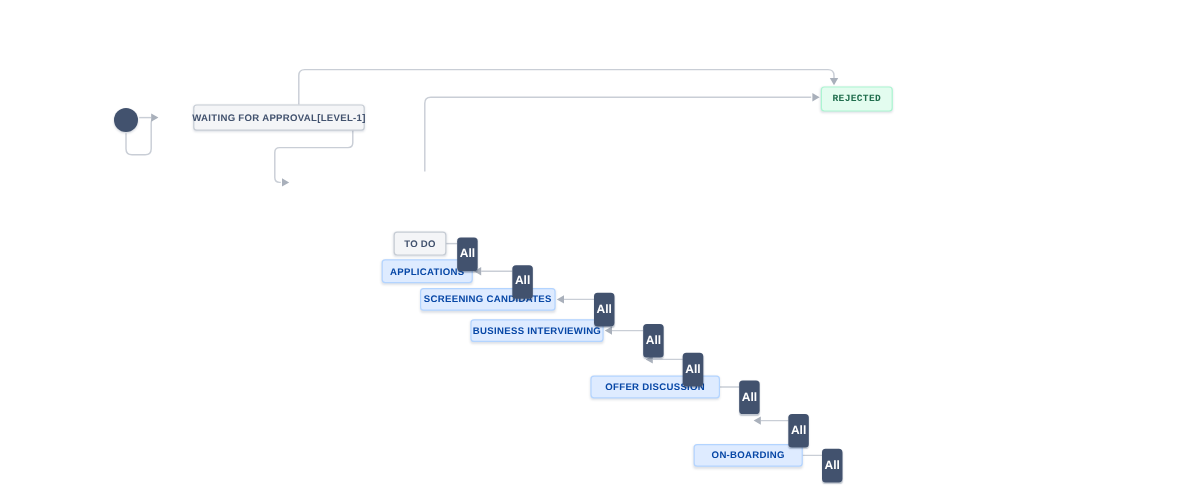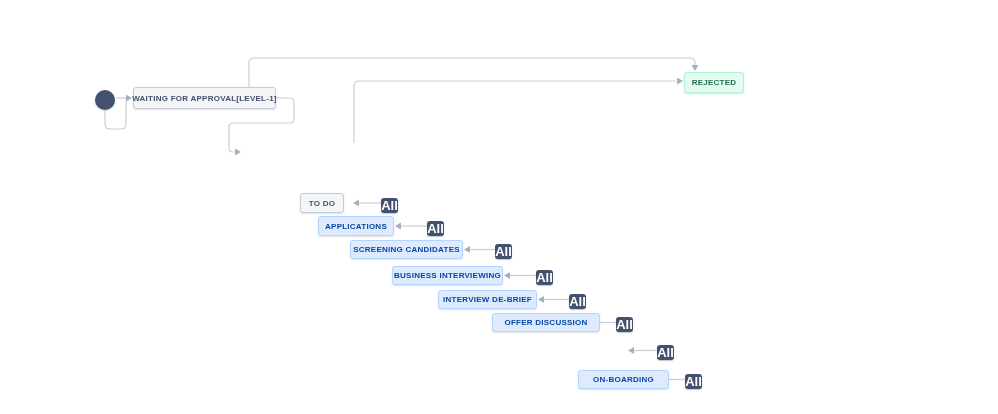--- a/index.html
+++ b/index.html
@@ -14,32 +14,32 @@
   .canvas{position:relative;width:998px;height:414px;background:var(--canvas-bg);overflow:hidden;}
   .edges{position:absolute;left:0;top:0;width:998px;height:414px;}
   .edges path{fill:none;stroke:var(--line);stroke-width:1.2;stroke-linejoin:round;}
   .edges polygon{fill:var(--arrow);stroke:none;}
   .node{
     position:absolute;display:flex;align-items:center;justify-content:center;
     box-sizing:border-box;border-radius:3px;border:1px solid;
     font-size:8px;font-weight:bold;letter-spacing:.25px;white-space:nowrap;
     box-shadow:0 1px 2px rgba(9,30,66,.13);
   }
-  .cat-todo{background:var(--todo-bg);border-color:var(--todo-border);color:var(--todo-text);}
+  .cat-todo{background:var(--todo-bg);border-color:var(--todo-border);color:var(--todo-text);margin-left:28px;}
   .cat-inprogress{background:var(--inprogress-bg);border-color:var(--inprogress-border);color:var(--inprogress-text);}
-  .cat-done{background:var(--done-bg);border-color:var(--done-border);color:var(--done-text);}
+  .cat-done{background:var(--done-bg);border-color:var(--done-border);color:var(--done-text);font-family:Liberation Mono, monospace;}
   .start-circle{
     position:absolute;left:95px;top:90px;width:20px;height:20px;border-radius:50%;
     background:var(--start-node);box-shadow:0 1px 2px rgba(9,30,66,.2);
   }
   .badge{
-    position:absolute;width:17px;height:15px;border-radius:3px;
+    position:absolute;width:17px;height:28px;border-radius:3px;
     background:var(--badge-bg);color:var(--badge-text);
     display:flex;align-items:center;justify-content:center;
-    font-size:13px;font-weight:bold;box-shadow:0 1px 1px rgba(9,30,66,.25);
+    font-size:10px;font-weight:bold;box-shadow:0 1px 1px rgba(9,30,66,.25);
   }
 </style>
 </head>
 <body>
 
 <div class="canvas">
 
   <svg class="edges" viewBox="0 0 998 414" xmlns="http://www.w3.org/2000/svg">
 
     <g>
@@ -105,21 +105,20 @@
   <div class="node cat-done" style="left:684px;top:72px;width:60px;height:21px">REJECTED</div>
 
   <div class="node cat-todo" style="left:300px;top:193px;width:44px;height:20px">TO DO</div>
 
   <div class="node cat-inprogress" style="left:318px;top:216px;width:76px;height:20px">APPLICATIONS</div>
 
   <div class="node cat-inprogress" style="left:392px;top:266px;width:111px;height:19px">BUSINESS INTERVIEWING</div>
 
   <div class="node cat-inprogress" style="left:350px;top:240px;width:113px;height:19px">SCREENING CANDIDATES</div>
 
-  <div class="node cat-inprogress" style="left:438px;top:290px;width:99px;height:19px">INTERVIEW DE-BRIEF</div>
 
   <div class="node cat-inprogress" style="left:492px;top:313px;width:108px;height:19px">OFFER DISCUSSION</div>
 
 
   <div class="node cat-inprogress" style="left:578px;top:370px;width:91px;height:19px">ON-BOARDING</div>
 
   <div class="badge" style="left:381px;top:197.5px">All</div>
   <div class="badge" style="left:427px;top:220.5px">All</div>
   <div class="badge" style="left:495px;top:244px">All</div>
   <div class="badge" style="left:536px;top:270px">All</div>

